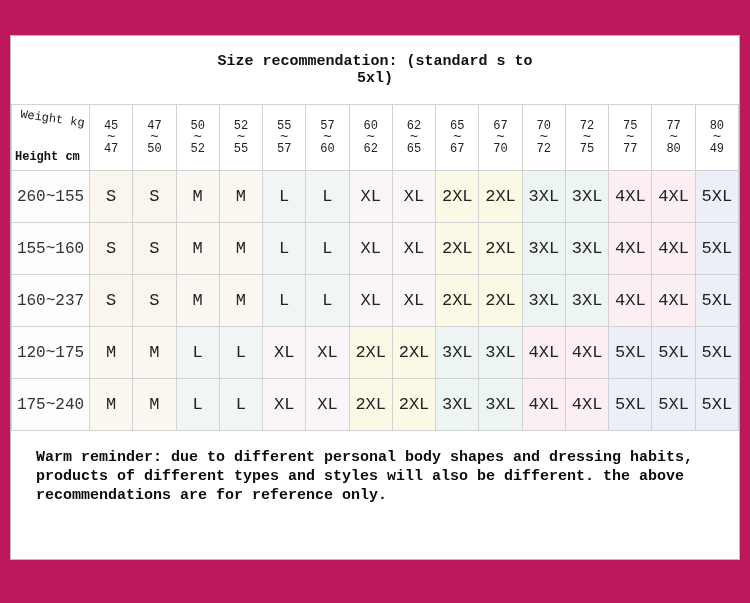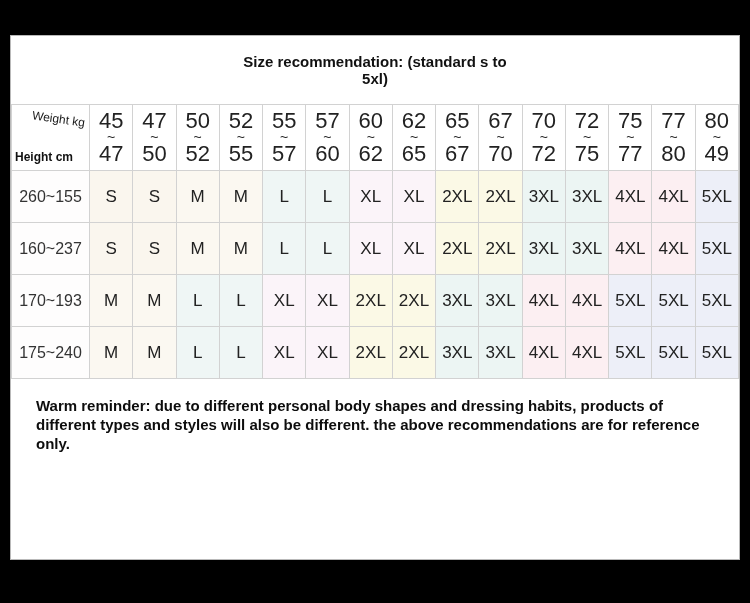--- a/index.html
+++ b/index.html
@@ -3,41 +3,41 @@
 <meta charset="utf-8">
 <style>
   * { margin:0; padding:0; box-sizing:border-box; }
   html,body { background:#ffffff; }
   body {
     width:750px; height:603px;
     font-family:"Liberation Sans", sans-serif;
     color:#1a1a1a;
     position:relative;
   }
-  .page { position:relative; width:750px; height:603px; background:#000000; overflow:hidden; }
+  .page { position:relative; width:750px; height:603px; background:#be185d; overflow:hidden;font-family:Liberation Mono, monospace; }
   .frame {
     position:absolute; left:10px; top:35px; width:730px; height:525px;
     border:1px solid #b9b9b9; background:#fff;
   }
   .title-section {
     height:68px;
     display:flex; flex-direction:column; align-items:center; justify-content:center;
     font-weight:bold; font-size:15px; line-height:1.15; color:#111;
     text-align:center;
   }
   table.size-table {
     border-collapse:collapse; table-layout:fixed; width:728px;
   }
   table.size-table col.label-col { width:78px; }
   table.size-table th, table.size-table td {
     border:1px solid #d2d2d2; text-align:center; vertical-align:middle;
     padding:0; overflow:hidden;
   }
   tr.header-row th { height:66px; background:#ffffff; font-weight:normal; }
-  .wcell .num { font-size:22px; line-height:1.02; color:#222; }
+  .wcell .num { font-size:12px; line-height:1.02; color:#222; }
   .wcell .tilde { font-size:14px; line-height:0.72; color:#222; }
   th.corner {
     position:relative;
     background:linear-gradient(135deg, #ececec 0%, #dcdcdc 34%, #c8c8c8 52%, #d8d8d8 68%, #c0c0c0 100%);
   }
   .corner-top {
     position:absolute; top:7px; right:4px;
     font-size:12px; color:#1a1a1a; transform:rotate(8deg);
     white-space:nowrap;
   }
@@ -210,39 +210,57 @@
             <td style="background: rgb(251, 244, 249);">XL</td>
             <td style="background: rgb(251, 249, 230);">2XL</td>
             <td style="background: rgb(251, 249, 230);">2XL</td>
             <td style="background: rgb(236, 245, 243);">3XL</td>
             <td style="background: rgb(236, 245, 243);">3XL</td>
             <td style="background: rgb(252, 239, 242);">4XL</td>
             <td style="background: rgb(252, 239, 242);">4XL</td>
             <td style="background: rgb(237, 239, 248);">5XL</td>
           </tr>
           <tr class="body-row">
+            <td class="height-label">155~160</td>
+            <td style="background: rgb(250, 246, 238);">S</td>
+            <td style="background: rgb(250, 246, 238);">S</td>
+            <td style="background: rgb(251, 248, 241);">M</td>
+            <td style="background: rgb(251, 248, 241);">M</td>
+            <td style="background: rgb(239, 246, 245);">L</td>
+            <td style="background: rgb(239, 246, 245);">L</td>
+            <td style="background: rgb(251, 244, 249);">XL</td>
+            <td style="background: rgb(251, 244, 249);">XL</td>
+            <td style="background: rgb(251, 249, 230);">2XL</td>
+            <td style="background: rgb(251, 249, 230);">2XL</td>
+            <td style="background: rgb(236, 245, 243);">3XL</td>
+            <td style="background: rgb(236, 245, 243);">3XL</td>
+            <td style="background: rgb(252, 239, 242);">4XL</td>
+            <td style="background: rgb(252, 239, 242);">4XL</td>
+            <td style="background: rgb(237, 239, 248);">5XL</td>
+          </tr>
+          <tr class="body-row">
             <td class="height-label">160~237</td>
             <td style="background: rgb(250, 246, 238);">S</td>
             <td style="background: rgb(250, 246, 238);">S</td>
             <td style="background: rgb(251, 248, 241);">M</td>
             <td style="background: rgb(251, 248, 241);">M</td>
             <td style="background: rgb(239, 246, 245);">L</td>
             <td style="background: rgb(239, 246, 245);">L</td>
             <td style="background: rgb(251, 244, 249);">XL</td>
             <td style="background: rgb(251, 244, 249);">XL</td>
             <td style="background: rgb(251, 249, 230);">2XL</td>
             <td style="background: rgb(251, 249, 230);">2XL</td>
             <td style="background: rgb(236, 245, 243);">3XL</td>
             <td style="background: rgb(236, 245, 243);">3XL</td>
             <td style="background: rgb(252, 239, 242);">4XL</td>
             <td style="background: rgb(252, 239, 242);">4XL</td>
             <td style="background: rgb(237, 239, 248);">5XL</td>
           </tr>
           <tr class="body-row">
-            <td class="height-label">170~193</td>
+            <td class="height-label">120~175</td>
             <td style="background: rgb(251, 248, 241);">M</td>
             <td style="background: rgb(251, 248, 241);">M</td>
             <td style="background: rgb(239, 246, 245);">L</td>
             <td style="background: rgb(239, 246, 245);">L</td>
             <td style="background: rgb(251, 244, 249);">XL</td>
             <td style="background: rgb(251, 244, 249);">XL</td>
             <td style="background: rgb(251, 249, 230);">2XL</td>
             <td style="background: rgb(251, 249, 230);">2XL</td>
             <td style="background: rgb(236, 245, 243);">3XL</td>
             <td style="background: rgb(236, 245, 243);">3XL</td>

